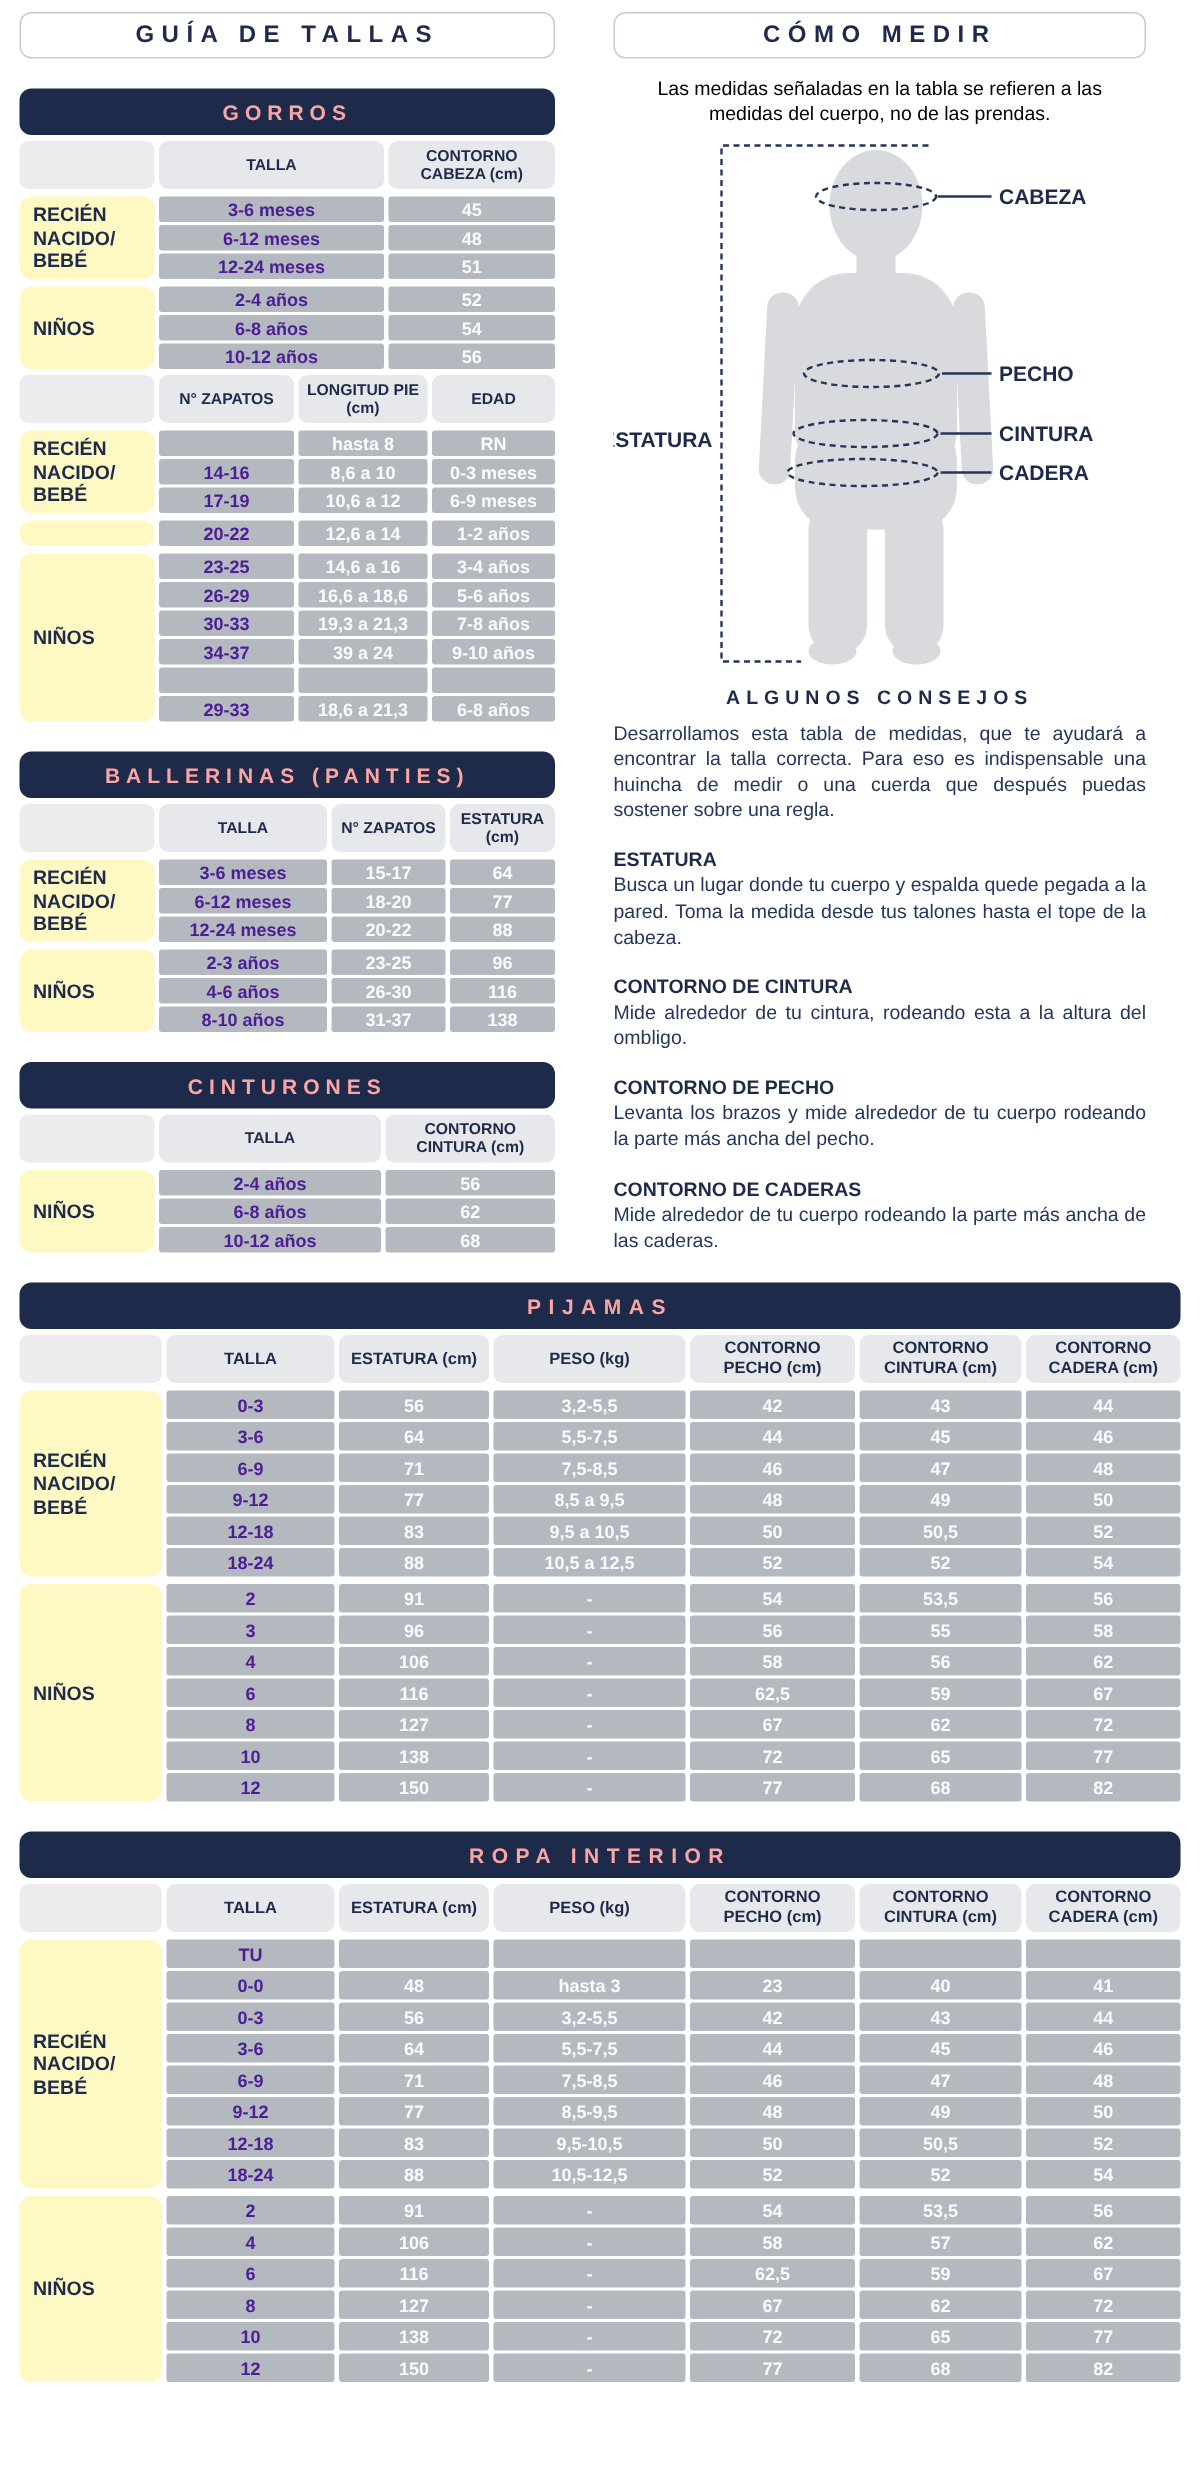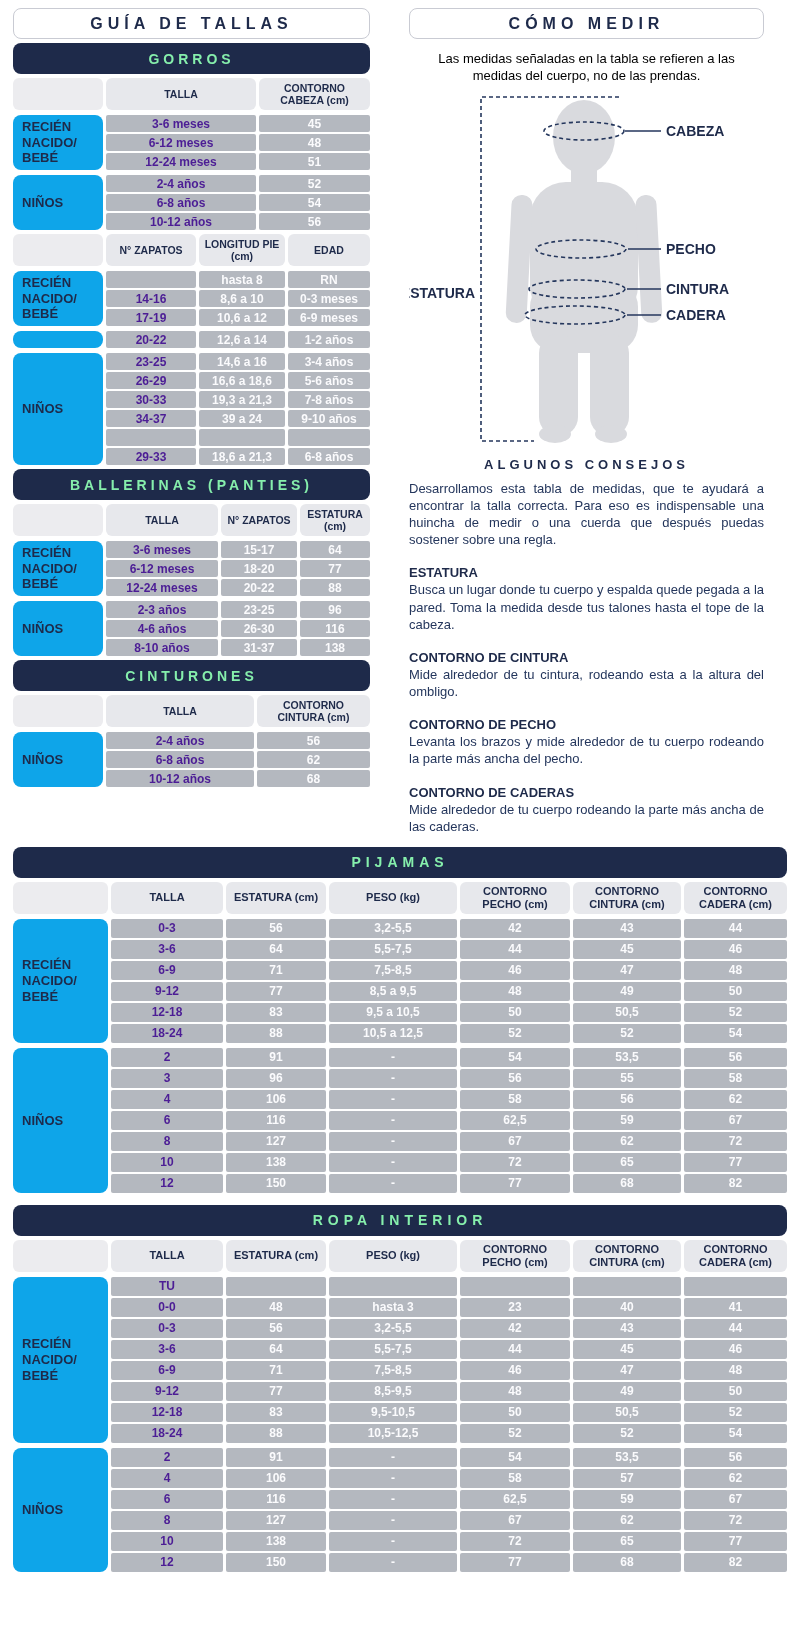--- a/index.html
+++ b/index.html
@@ -17,36 +17,36 @@
 
   
   .title-box {
     height: 31px; border: 1.5px solid #c9cbd3; border-radius: 8px;
     display: flex; align-items: center; justify-content: center;
     font-weight: bold; font-size: 16px; letter-spacing: 5px; color: #1e2a4a;
   }
 
   
   .bar {
-    margin-top: 4px; height: 31px; background: #1e2a4a; border-radius: 8px;
+    margin-top: 20px; height: 31px; background: #1e2a4a; border-radius: 8px;
     display: flex; align-items: center; justify-content: center;
-    color: #86efac; font-weight: bold; font-size: 14px; letter-spacing: 4px;
+    color: #fca5a5; font-weight: bold; font-size: 14px; letter-spacing: 4px;
   }
 
   
   .grid { display: grid; column-gap: 3px; row-gap: 2px; margin-top: 4px; }
   .group { margin-top: 5px; }
   .corner { background: #ececef; border-radius: 6px; }
   .hcell {
     background: #e7e8ec; border-radius: 6px; min-height: 32px;
     display: flex; align-items: center; justify-content: center; text-align: center;
     font-weight: bold; font-size: 10.5px; line-height: 1.15; color: #1e2a4a; padding: 2px 3px;
   }
   .lcell {
-    background: #0ea5e9; border-radius: 8px; color: #1e2a4a;
+    background: #fef9c3; border-radius: 8px; color: #1e2a4a;
     font-weight: bold; font-size: 13px; line-height: 1.2;
     display: flex; align-items: center; padding: 4px 4px 4px 9px;
   }
   .cell {
     background: #b4b8bf; border-radius: 2px; min-height: 17px;
     display: flex; align-items: center; justify-content: center;
     font-weight: bold; font-size: 12px; color: #fbfbfd;
   }
   .wide .cell { min-height: 19px; }
   .cell.c0 { color: #4c1d95; }

